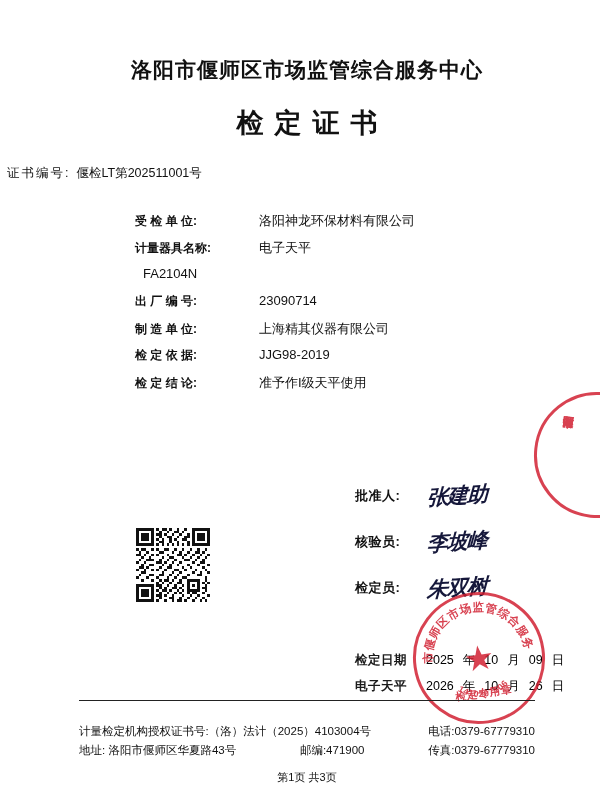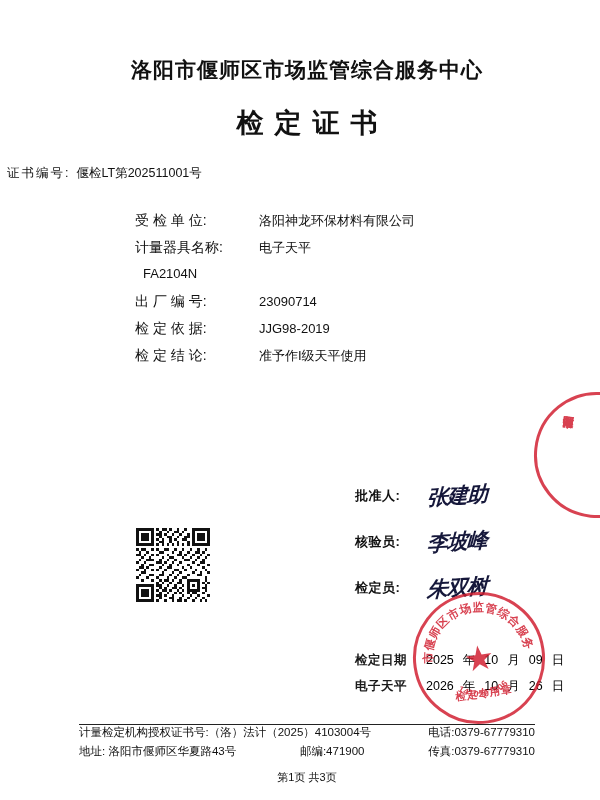--- a/index.html
+++ b/index.html
@@ -72,23 +72,23 @@
   .field-row {
     display: flex;
     align-items: baseline;
     height: 27px;
     font-size: 13px;
   }
   .field-label {
     width: 116px;
     flex: 0 0 116px;
     color: #111;
-    font-weight: normal;
+    font-weight: bold;
     white-space: pre;
-    font-size: 14px;
+    font-size: 12px;
   }
   .field-value {
     color: #111;
     font-size: 13px;
     padding-left: 8px;
   }
 
   
   .qr {
     position: absolute;
@@ -209,24 +209,24 @@
     line-height: 13px;
     color: #d0192b;
     font-weight: bold;
     writing-mode: vertical-rl;
   }
 
   
   .footer {
     position: absolute;
     left: 72px;
-    top: 724px;
+    top: 700px;
     width: 456px;
     border-top: 1px solid #222;
-    padding-top: 0;
+    padding-top: 23px;
     font-size: 11.5px;
     color: #111;
   }
   .footer-row {
     display: flex;
     justify-content: space-between;
     height: 19px;
     align-items: baseline;
   }
   .footer-left { white-space: pre; }
@@ -261,20 +261,24 @@
     <div class="field-row">
       <span class="field-label">计量器具名称:</span>
       <span class="field-value">电子天平</span>
     </div>
     <div class="field-row">
       <span class="field-value">FA2104N</span>
     </div>
     <div class="field-row">
       <span class="field-label">出 厂 编 号:</span>
       <span class="field-value">23090714</span>
+    </div>
+    <div class="field-row">
+      <span class="field-label">制 造 单 位:</span>
+      <span class="field-value">上海精其仪器有限公司</span>
     </div>
     <div class="field-row">
       <span class="field-label">检 定 依 据:</span>
       <span class="field-value">JJG98-2019</span>
     </div>
     <div class="field-row">
       <span class="field-label">检 定 结 论:</span>
       <span class="field-value">准予作I级天平使用</span>
     </div>
   </div>

